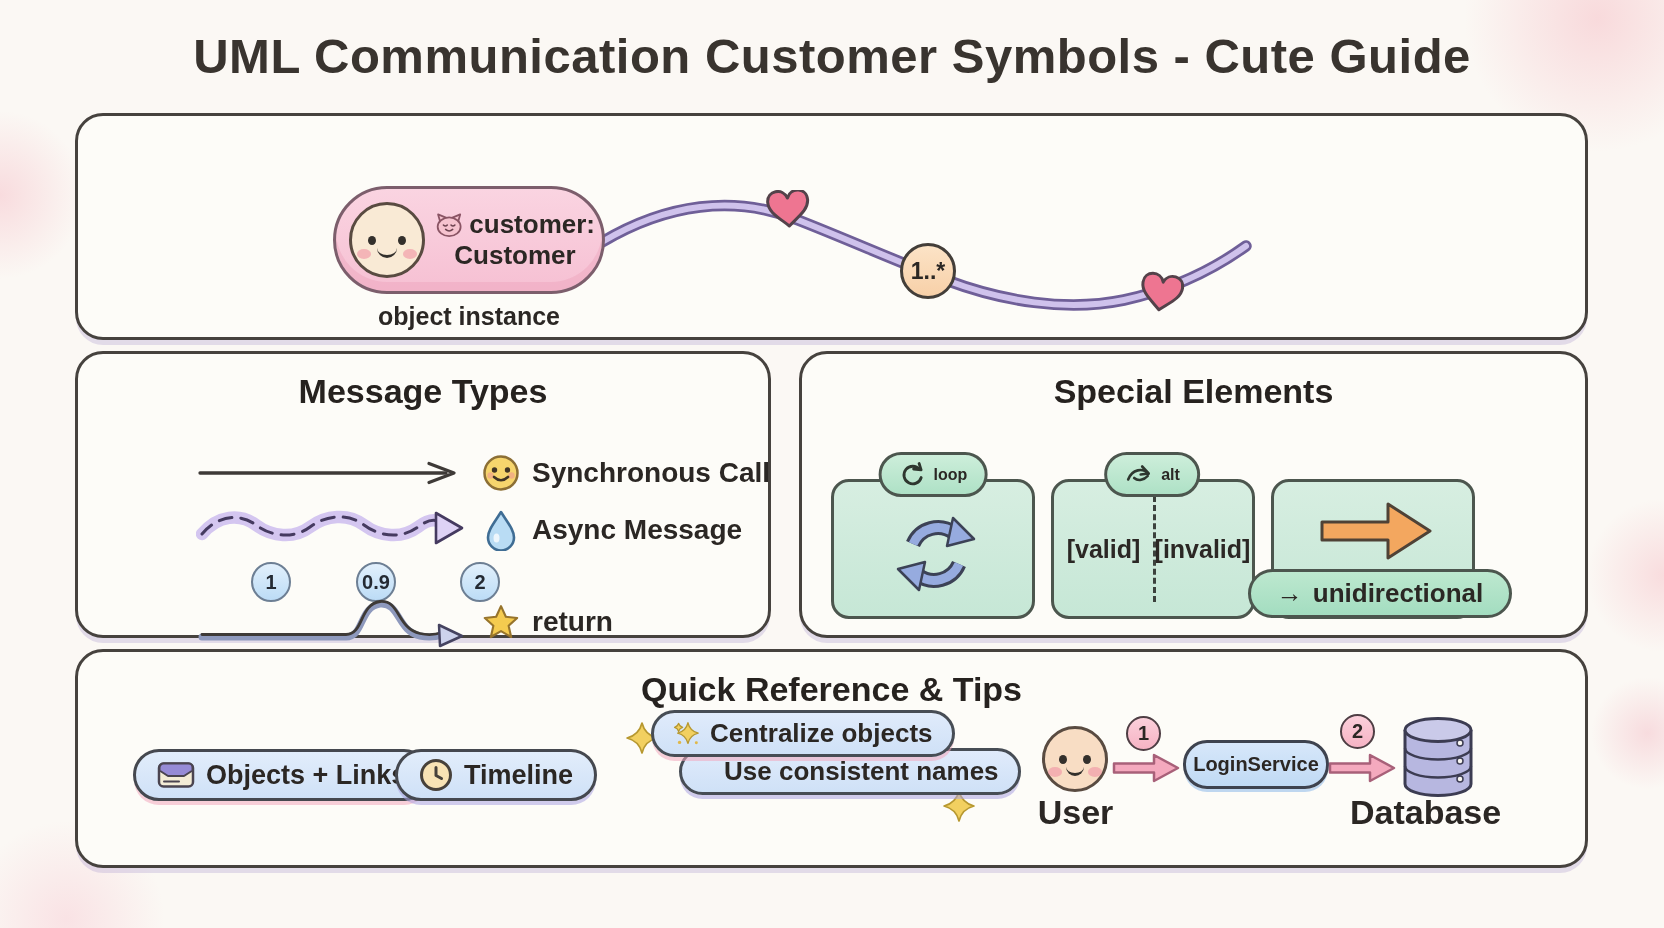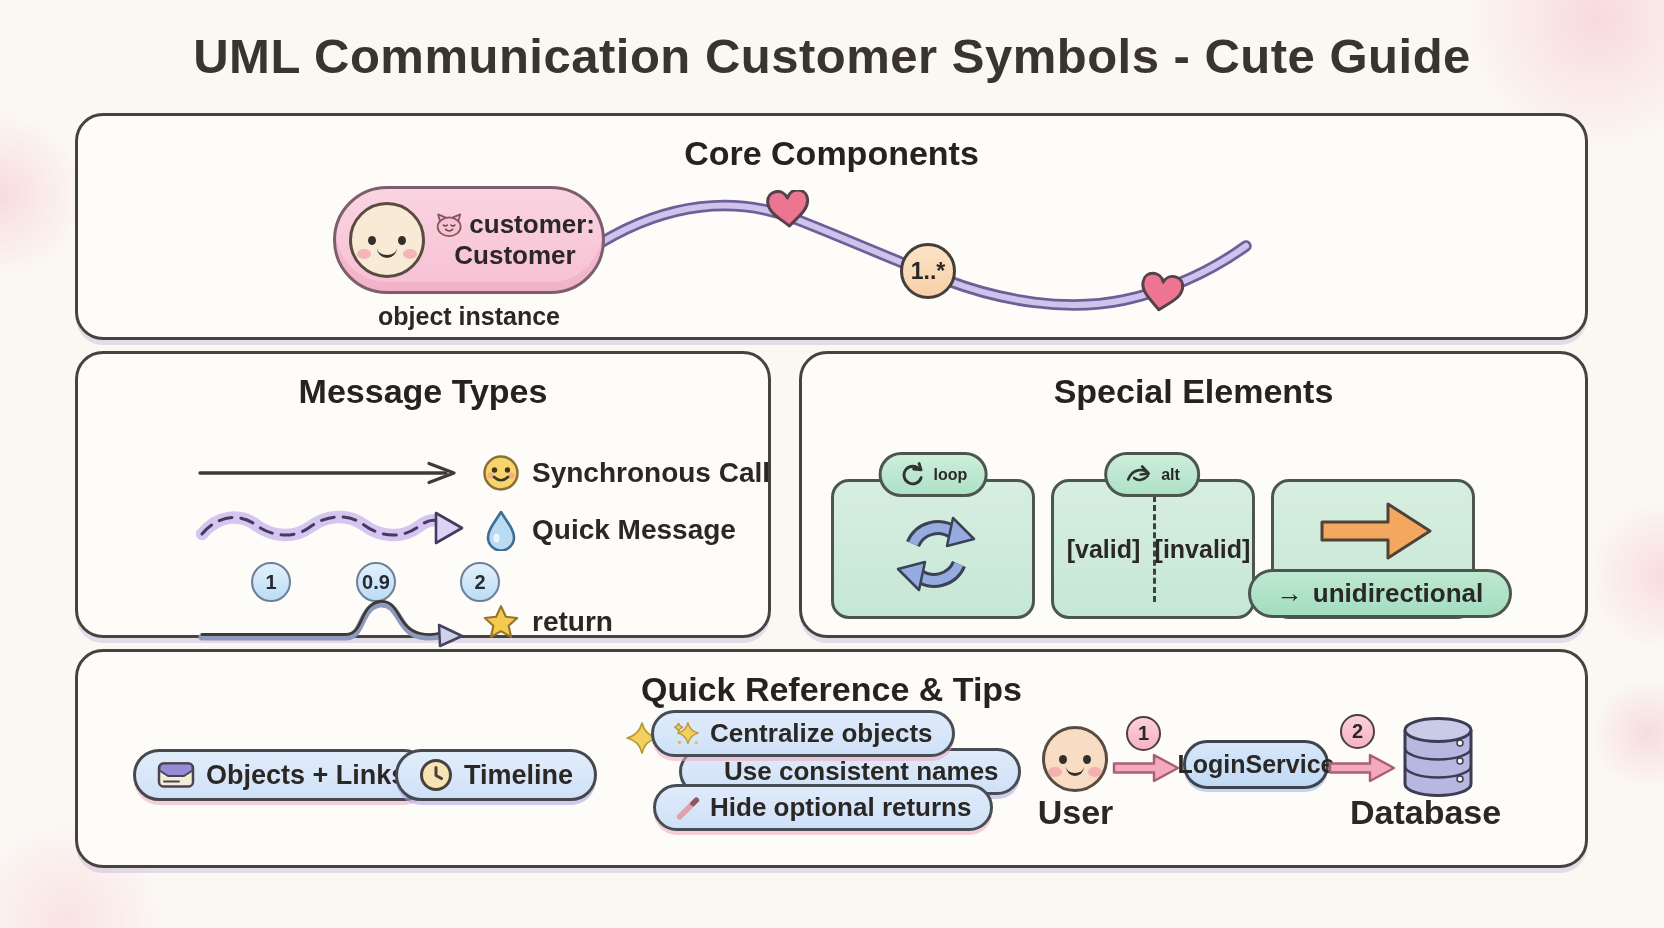--- a/index.html
+++ b/index.html
@@ -112,34 +112,33 @@
   .actor-label{ position:absolute; text-align:center; font-size:34px; }
   .step-circle{
     position:absolute; width:35px; height:35px; border-radius:50%;
     background:linear-gradient(#fbd0db,#f6b3c4); border:2.5px solid #4e3e44;
     display:flex; align-items:center; justify-content:center; font-size:20px; z-index:2;
   }
   .mini-arrow{ position:absolute; }
   .service-pill{
     position:absolute; left:1105px; top:88px; width:146px; height:49px; border-radius:24px;
     background:linear-gradient(#d7e7fa,#c0daf4); border:3px solid #3e434f;
-    display:flex; align-items:center; justify-content:center; font-size:25px;
+    display:flex; align-items:center; justify-content:center; font-size:20px;
     box-shadow:0 4px 0 -1px rgba(150,190,235,.6);
   }
   .db-icon{ position:absolute; left:1322px; top:62px; }
 </style>
 </head>
 <body>
 
 <div class="page">
 
   <div class="title">UML Communication Customer Symbols - Cute Guide</div>
 
   <div class="panel panel-core">
-    <div class="panel-heading">Core Components</div>
 
     <svg class="core-wave" width="660" height="140" viewBox="0 0 660 140">
       <path d="M 6 52 C 70 14, 138 4, 202 30 C 258 52, 302 72, 350 90 C 406 111, 470 122, 528 110 C 574 100, 614 82, 650 56" fill="none" stroke="#6f5f98" stroke-width="11.5" stroke-linecap="round"></path>
       <path d="M 6 52 C 70 14, 138 4, 202 30 C 258 52, 302 72, 350 90 C 406 111, 470 122, 528 110 C 574 100, 614 82, 650 56" fill="none" stroke="#cfc2ec" stroke-width="6" stroke-linecap="round"></path>
       <g transform="translate(192,16) rotate(-4)">
         <path d="M0,-8 C-4,-19 -20,-17 -20,-5 C-20,5 -10,11 0,20 C10,11 20,5 20,-5 C20,-17 4,-19 0,-8 Z" fill="#ee7591" stroke="#54424a" stroke-width="3" stroke-linejoin="round"></path>
       </g>
       <g transform="translate(566,100) rotate(9)">
         <path d="M0,-8 C-4,-19 -20,-17 -20,-5 C-20,5 -10,11 0,20 C10,11 20,5 20,-5 C20,-17 4,-19 0,-8 Z" fill="#ee7591" stroke="#54424a" stroke-width="3" stroke-linejoin="round"></path>
       </g>
@@ -201,21 +200,21 @@
           <path d="M 6 28 C 22 9, 44 7, 60 19 C 76 31, 98 33, 114 21 C 130 9, 152 7, 168 19 C 184 31, 206 33, 222 21 C 230 15, 236 13, 242 15" fill="none" stroke="#453a60" stroke-width="3" stroke-dasharray="13 9" stroke-linecap="round"></path>
           <polygon points="240,7 266,22 240,37" fill="#ded2f5" stroke="#453a60" stroke-width="2.6" stroke-linejoin="round"></polygon>
         </svg>
       </div>
       <div class="msg-ico">
         <svg width="32" height="42" viewBox="0 0 32 42">
           <path d="M16,3 C23,14 29,21 29,28.5 a13,13 0 0 1 -26,0 C3,21 9,14 16,3 Z" fill="#b9dcf4" stroke="#3f6d94" stroke-width="2.6" stroke-linejoin="round"></path>
           <ellipse cx="11.5" cy="29" rx="3" ry="4.5" fill="rgba(255,255,255,.75)"></ellipse>
         </svg>
       </div>
-      <div class="msg-label">Quick Message</div>
+      <div class="msg-label">Async Message</div>
     </div>
 
     <div class="seq-circle" style="left:173px; top:208px;">1</div>
     <div class="seq-circle" style="left:278px; top:208px;">0.9</div>
     <div class="seq-circle" style="left:382px; top:208px;">2</div>
 
     <div class="msg-row" style="top:240px;">
       <div class="msg-gfx">
         <svg width="282" height="56" viewBox="0 0 282 56">
           <path d="M6,43 H150 C168,43 163,13 184,10 C204,8 201,37 224,42 C233,44 240,43 246,41" fill="none" stroke="#8e99bd" stroke-width="7" stroke-linecap="round"></path>
@@ -311,27 +310,20 @@
         <path d="M16,3 C17.6,9.5 20.5,12.4 27,14 C20.5,15.6 17.6,18.5 16,25 C14.4,18.5 11.5,15.6 5,14 C11.5,12.4 14.4,9.5 16,3 Z" fill="#f2d060" stroke="#b7982f" stroke-width="1.5" stroke-linejoin="round"></path>
         <path d="M6,3.5 C6.7,6 7.9,7.2 10.4,7.9 C7.9,8.6 6.7,9.8 6,12.3 C5.3,9.8 4.1,8.6 1.6,7.9 C4.1,7.2 5.3,6 6,3.5 Z" fill="#f2d060" stroke="#b7982f" stroke-width="1.2" stroke-linejoin="round"></path>
         <circle cx="7" cy="24" r="1.8" fill="#e0b84a"></circle>
           <circle cx="25" cy="24.5" r="1.6" fill="#e0b84a"></circle>
       </svg>
       <span>Centralize objects</span>
     </div>
     <div class="tip-bubble shadow-purple" style="left:601px; top:96px; z-index:2; padding-left:42px;">
       <span>Use consistent names</span>
     </div>
-    <div class="tip-bubble shadow-pink" style="left:575px; top:132px; z-index:4;">
-      <svg width="26" height="26" viewBox="0 0 28 28">
-        <path d="M5,23.5 L18.5,10" stroke="#e2a0ac" stroke-width="6" stroke-linecap="round"></path>
-        <path d="M19.5,9 L23,5.5" stroke="#8a5a62" stroke-width="6" stroke-linecap="round"></path>
-      </svg>
-      <span>Hide optional returns</span>
-    </div>
 
     <div class="cute-face user-face">
       <span class="eye l"></span>
         <span class="eye r"></span>
       <span class="smile"></span>
       <span class="cheek l"></span>
         <span class="cheek r"></span>
     </div>
     <div class="actor-label" style="left:930px; top:141px; width:135px;">User</div>
 

